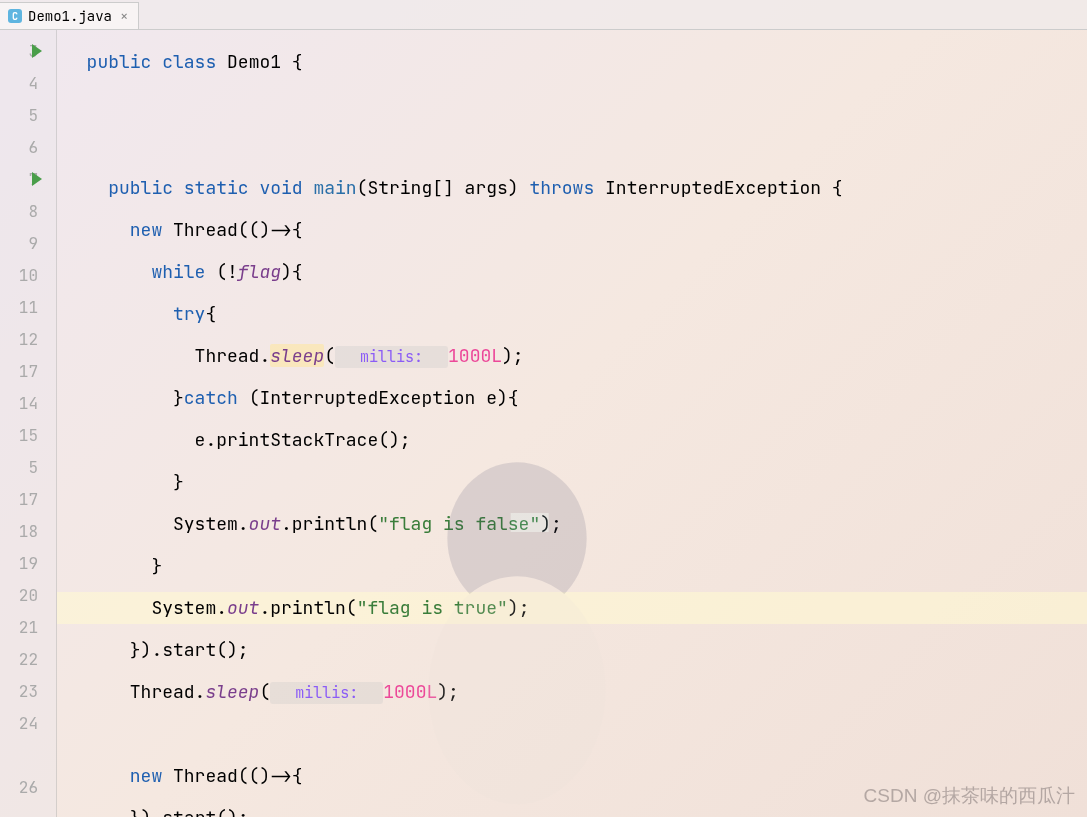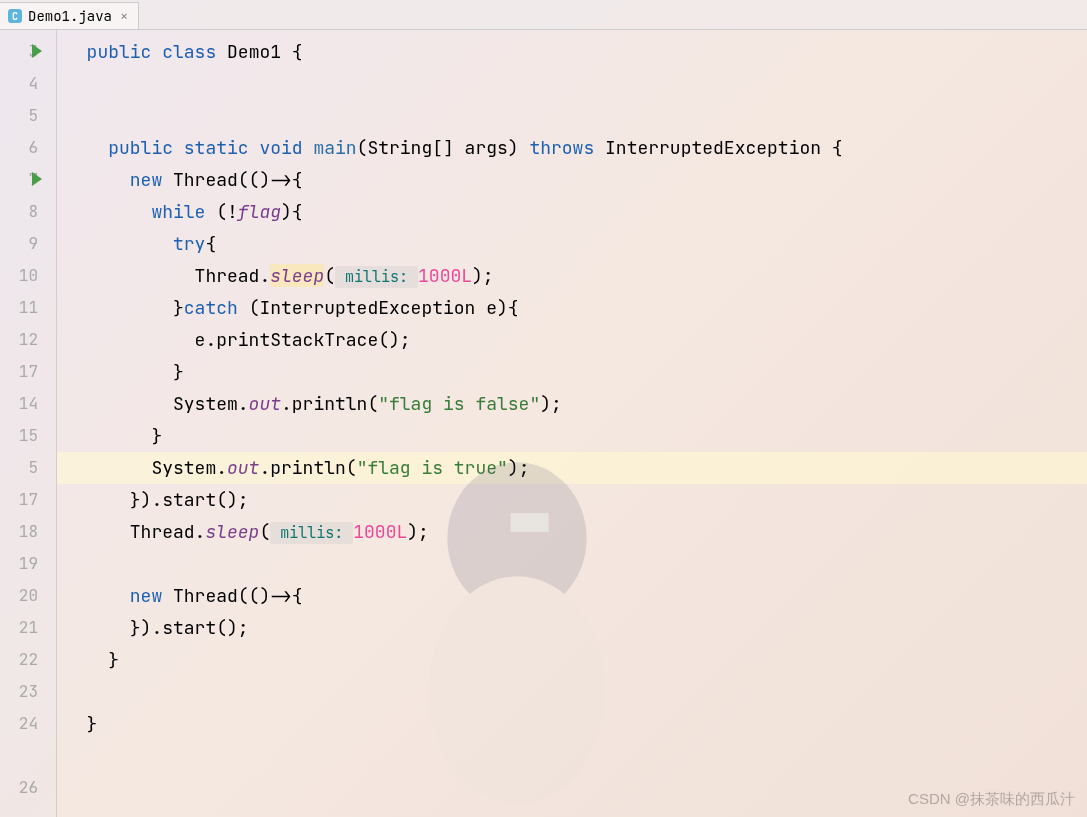--- a/index.html
+++ b/index.html
@@ -80,37 +80,38 @@
       flex: 1;
       padding-top: 6px;
       border-left: 1px solid rgba(180,180,180,0.5);
       position: relative;
     }
     .code-line {
       height: 32px;
       line-height: 32px;
       white-space: pre;
       padding-left: 8px;
+      margin-top: 10px;
     }
     .line-highlight {
       background: rgba(255,248,210,0.6);
     }
     .kw { color: #1e5fb0; }
     .method { color: #2a6fa8; }
     .field-italic { color: #7a3e8c; font-style: italic; }
     .str { color: #3a7d3a; }
     .num { color: #ec4899; }
-    .hint { color: #0f766e; background: rgba(200,200,200,0.3); border-radius: 3px; padding: 1px 1px; font-size: 15px; }
+    .hint { color: #8b5cf6; background: rgba(200,200,200,0.3); border-radius: 3px; padding: 1px 16px; font-size: 15px; }
     .hl-method { background: rgba(255,230,150,0.5); border-radius: 2px; }
     .watermark {
       position: absolute;
       bottom: 8px;
       right: 12px;
       color: rgba(120,110,110,0.5);
-      font-size: 15px;
+      font-size: 19px;
       font-family: sans-serif;
     }
     .bg-figure {
       position: absolute;
       bottom: 0;
       left: 320px;
       width: 280px;
       height: 380px;
       opacity: 0.15;
       pointer-events: none;

